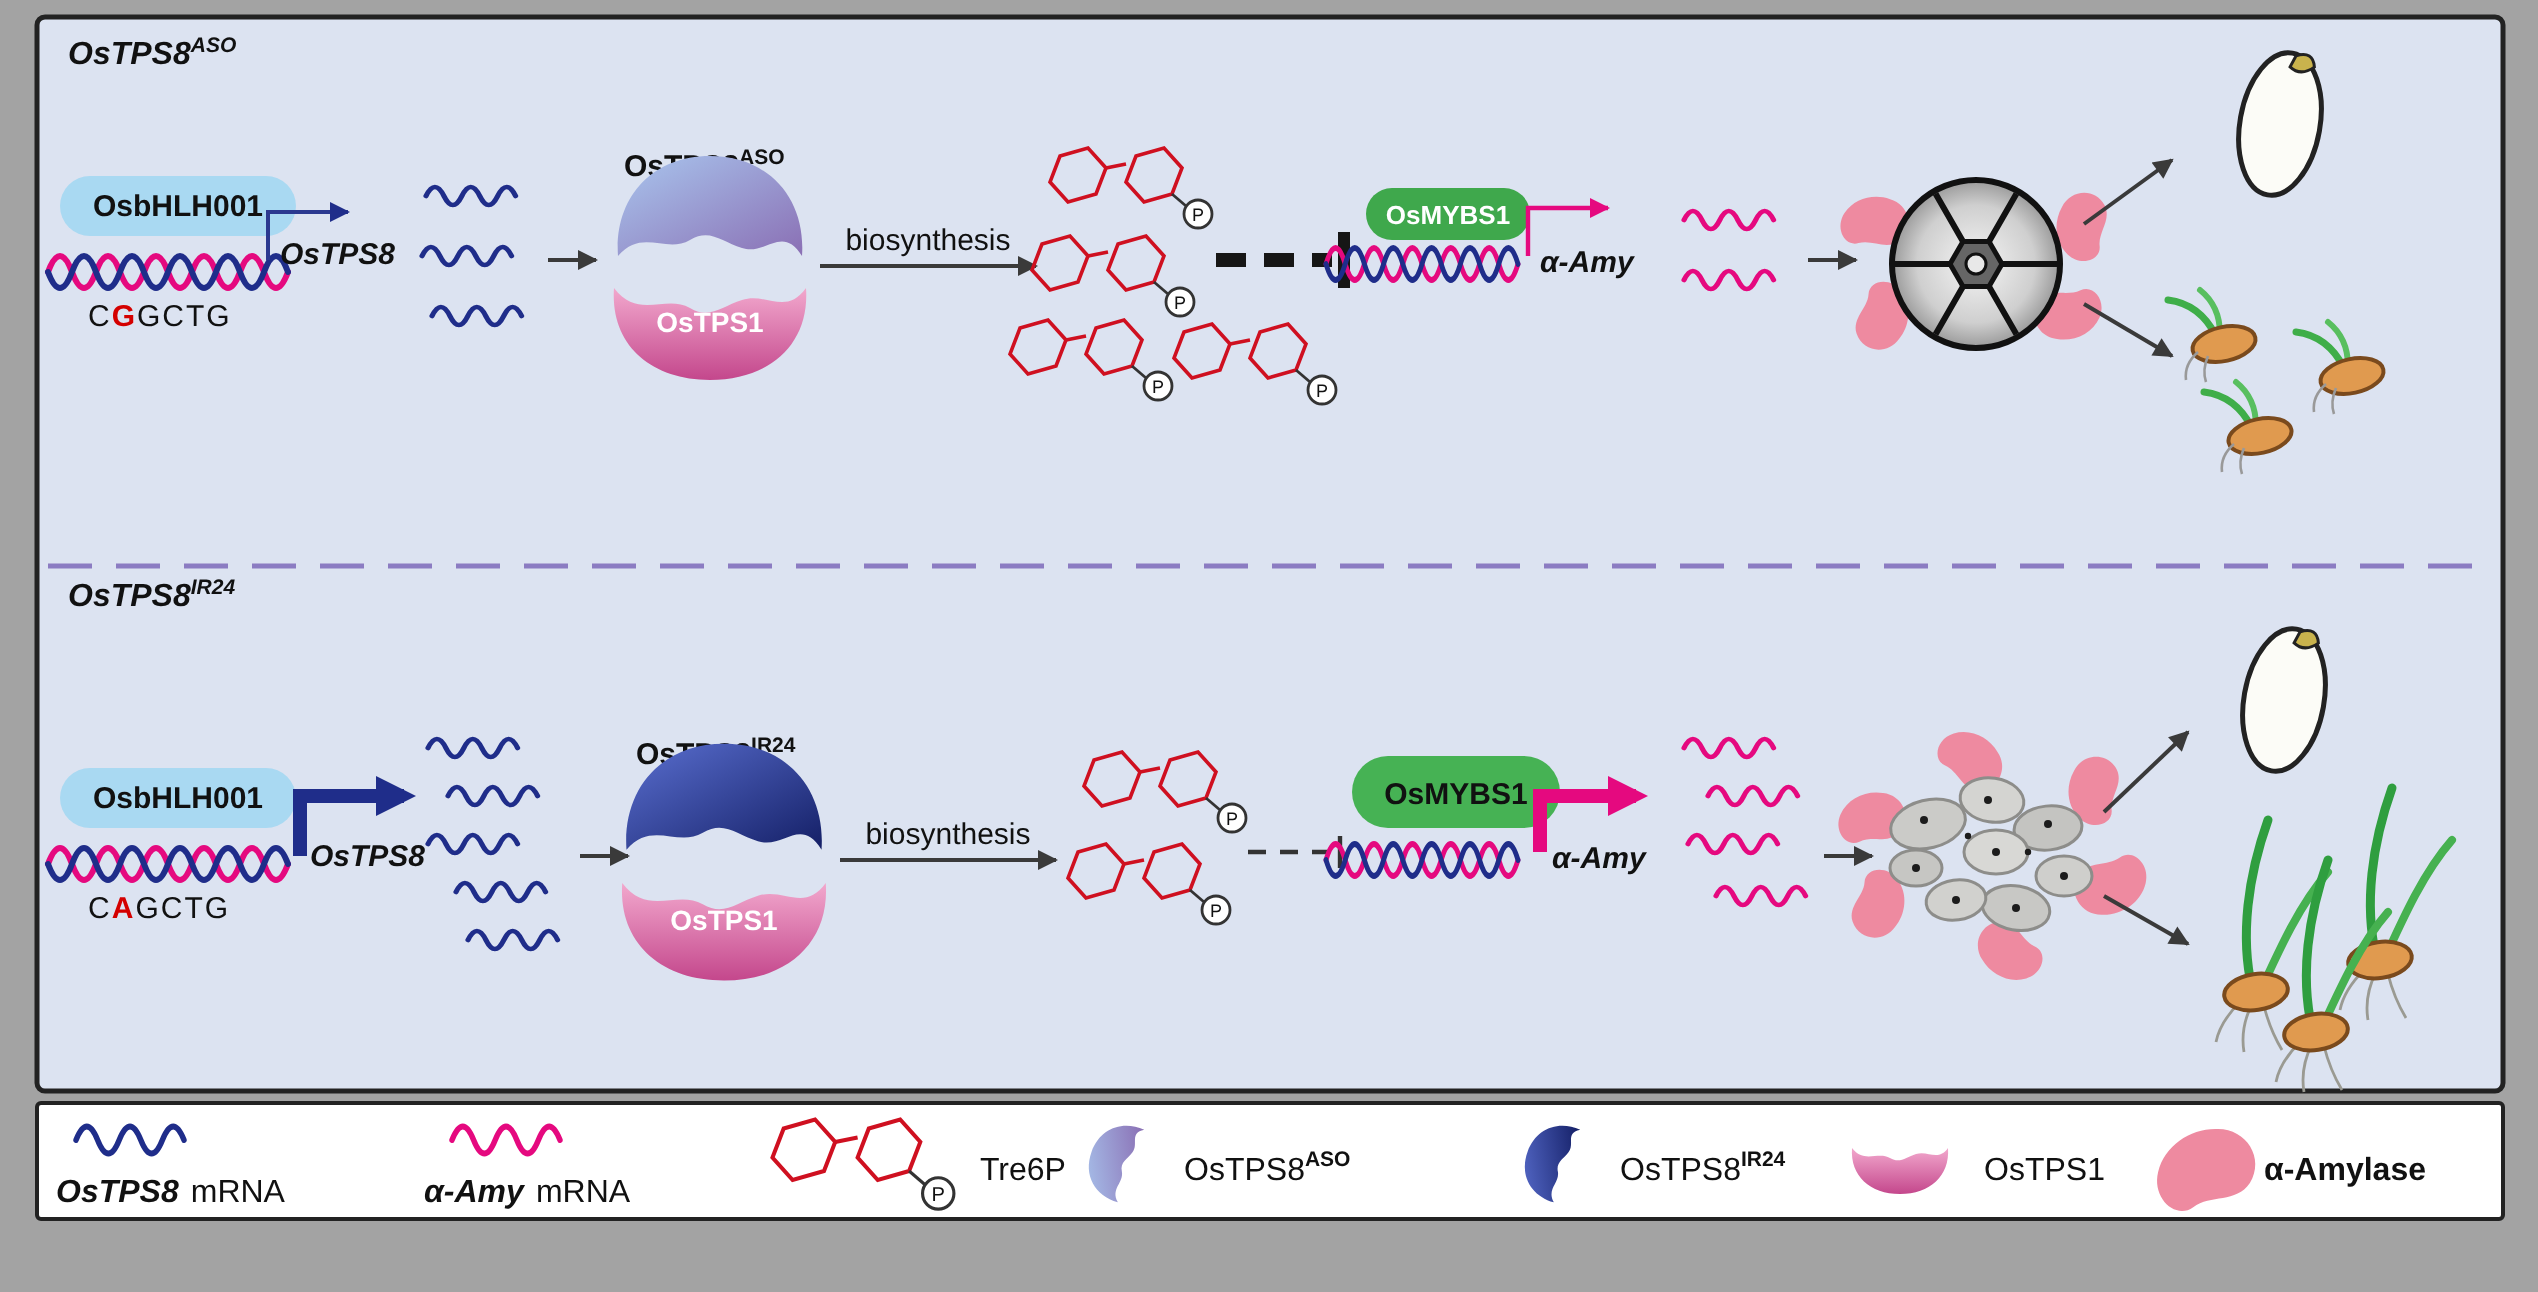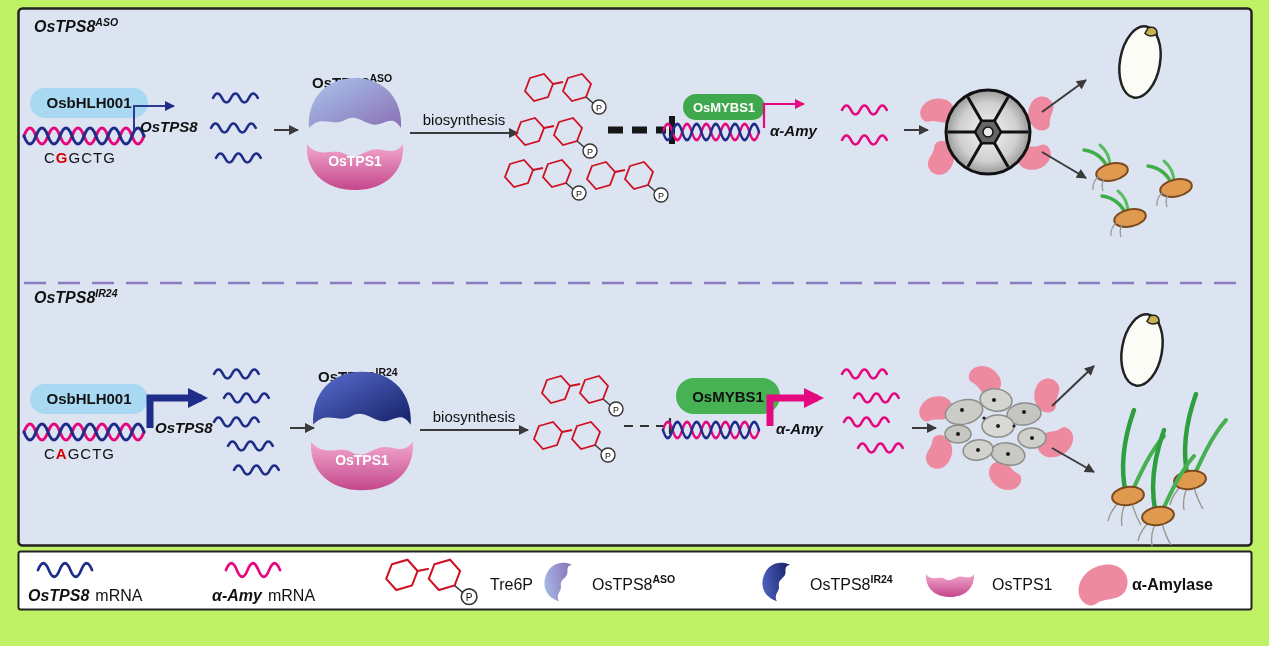--- a/index.html
+++ b/index.html
@@ -1,16 +1,16 @@
 <!DOCTYPE html>
 <html><head>
 <meta charset="utf-8">
 <style>
   html,body{margin:0;padding:0;background:#ffffff;}
-  .stage{position:relative;width:1269px;height:646px;background:#bef264;font-family:"Liberation Sans",sans-serif;}
+  .stage{position:relative;width:1269px;height:646px;background:#a3a3a3;font-family:"Liberation Sans",sans-serif;}
   svg text{font-family:"Liberation Sans",sans-serif;fill:#111;}
   .title{font-size:16px;font-weight:bold;font-style:italic;}
   .sup{font-size:10.5px;font-weight:bold;}
   .lab15bi{font-size:15px;font-weight:bold;font-style:italic;}
   .lab15b{font-size:15px;font-weight:bold;}
   .lab15{font-size:15px;}
   .seq{font-size:15px;letter-spacing:1px;}
   .seqmut{font-weight:bold;fill:#d40000;}
   .pillTextDark{font-size:15px;font-weight:bold;fill:#111;}
   .pillTextW{font-size:13px;font-weight:bold;fill:#ffffff;}

